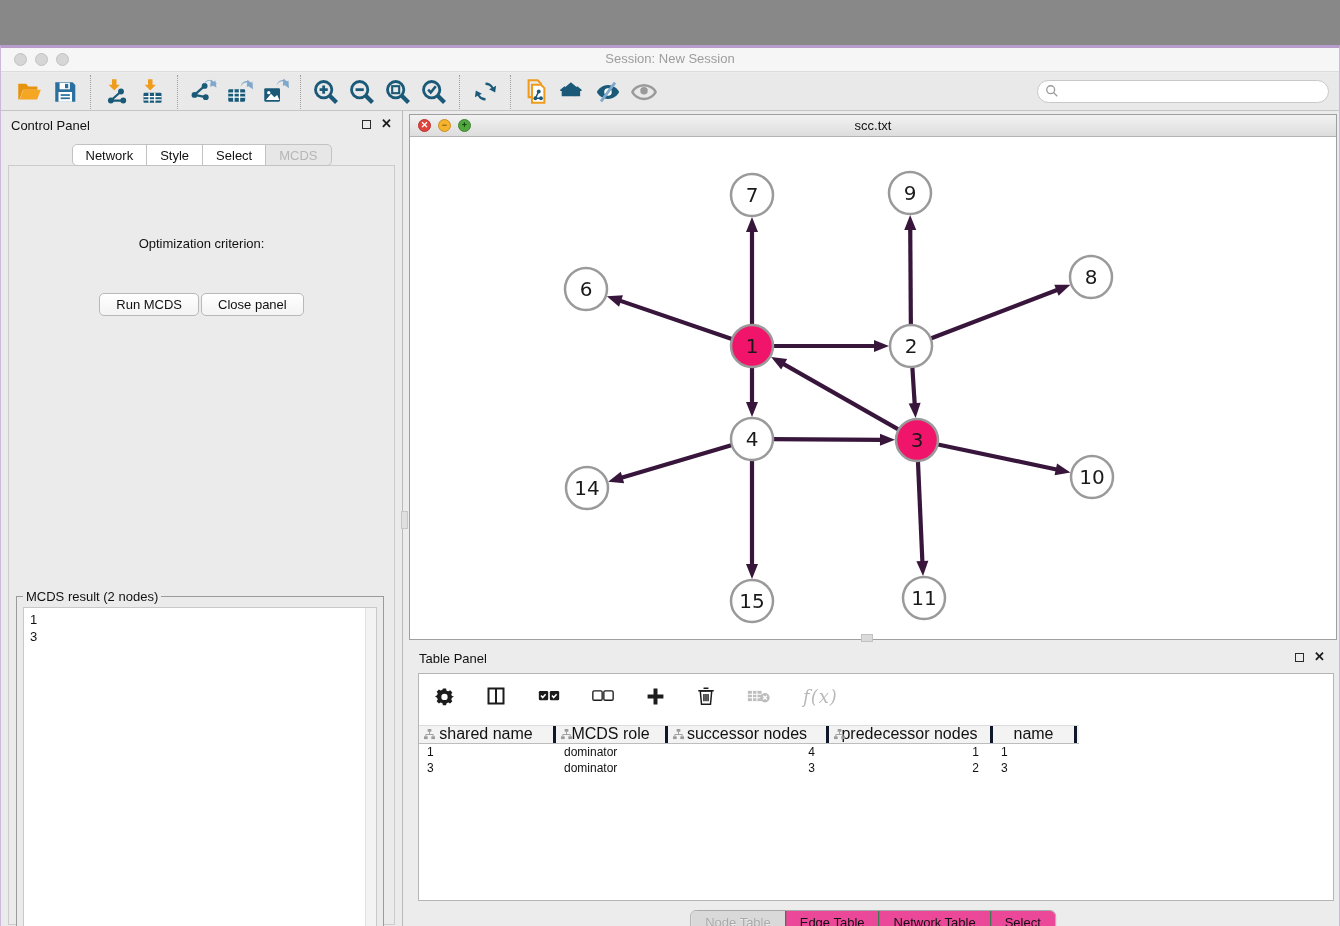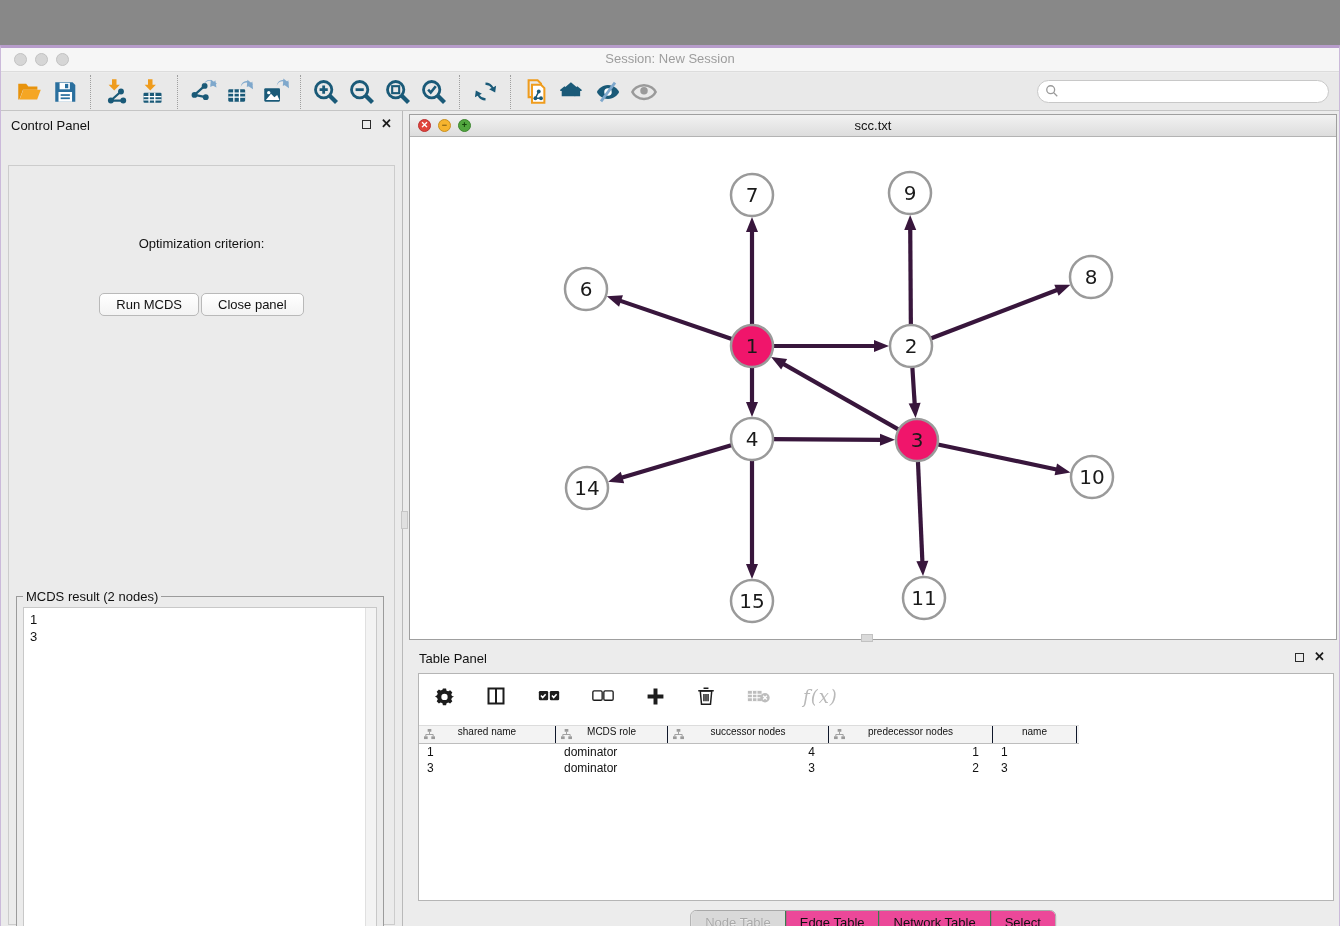--- a/index.html
+++ b/index.html
@@ -60,21 +60,21 @@
   .net-title { position:absolute; left:0; right:0; top:3px; text-align:center; font-size:13px; color:#111; }
   .net-canvas { position:absolute; left:0; top:22px; width:926px; height:502px; background:#fff; }
   
   .table-panel { position:absolute; left:404px; top:596px; width:936px; height:295px; background:#ececec; }
   .tp-box { position:absolute; left:13px; top:29px; width:916px; height:228px; background:#fff; border:1px solid #b5b5b5; }
   .tp-toolbar { position:absolute; left:0; right:0; top:0; height:44px; display:flex; align-items:center; padding-left:16px; gap:32px; }
   .tp-icon { display:flex; align-items:center; justify-content:center; }
   .fx { font-family:"DejaVu Serif", serif; font-style:italic; font-size:18px; color:#b9b9b9; letter-spacing:1px; }
   .grid { position:absolute; left:0; top:51px; width:660px; }
   .grid-head { display:flex; height:19px; background:#f3f3f3; border-top:1px solid #dcdcdc; border-bottom:1px solid #bdbdbd; }
-  .gh-cell { display:flex; align-items:flex-start; justify-content:center; gap:5px; font-size:10px; color:#111; border-right:1px solid #0f172a; position:relative; }
+  .gh-cell { display:flex; align-items:flex-end; justify-content:center; gap:5px; font-size:16px; color:#111; border-right:3px solid #0f172a; position:relative; }
   .gh-cell .tree { position:absolute; left:5px; top:3px; }
   .grid-row { display:flex; height:16px; font-size:12px; color:#111; }
   .g-cell { overflow:hidden; white-space:nowrap; }
   .tp-tabs { position:absolute; top:266px; left:50%; transform:translateX(-50%); display:flex; height:23px; border-radius:6px; overflow:hidden; border:1px solid #a8a8a8; background:#fff; }
   .tp-tab { font-size:13px; padding:3px 14px; background:#ec4899; color:#111; border-left:1px solid #15803d; line-height:17px; white-space:nowrap; }
   .tp-tab:first-child { border-left:none; }
   .tp-tab.active { background:#d9d9d9; color:#a9a9a9; text-shadow:0 1px 0 #eee; }
   
   .statusbar { position:absolute; left:0; right:0; bottom:0; height:35px; background:#ececec; border-top:1px solid #c5c5c5; }
   .list-btn { position:absolute; left:10px; top:5px; width:30px; height:25px; background:#fcfcfc; border:1px solid #ababab; display:flex; align-items:center; justify-content:center; }
@@ -241,20 +241,26 @@
   </div>
 
   <div class="control-panel">
     <div class="panel-header">
       <span class="ph-title">Control Panel</span>
       <span class="ph-icons">
         <span class="float-box"></span>
         <span class="close-x">✕</span>
       </span>
     </div>
+    <div class="cp-tabs" id="cp-tabs">
+        <div class="cp-tab">Network</div>
+        <div class="cp-tab">Style</div>
+        <div class="cp-tab">Select</div>
+        <div class="cp-tab active">MCDS</div>
+      </div>
     <div class="cp-content">
       <div class="opt-label">Optimization criterion:</div>
       <div class="cp-buttons">
         <button class="btn">Run MCDS</button>
         <button class="btn">Close panel</button>
       </div>
       <div class="mcds-fieldset">
         <span class="mcds-legend">MCDS result (2 nodes)</span>
         <div class="mcds-textarea">
           <div class="mcds-lines" id="mcds-lines">1

